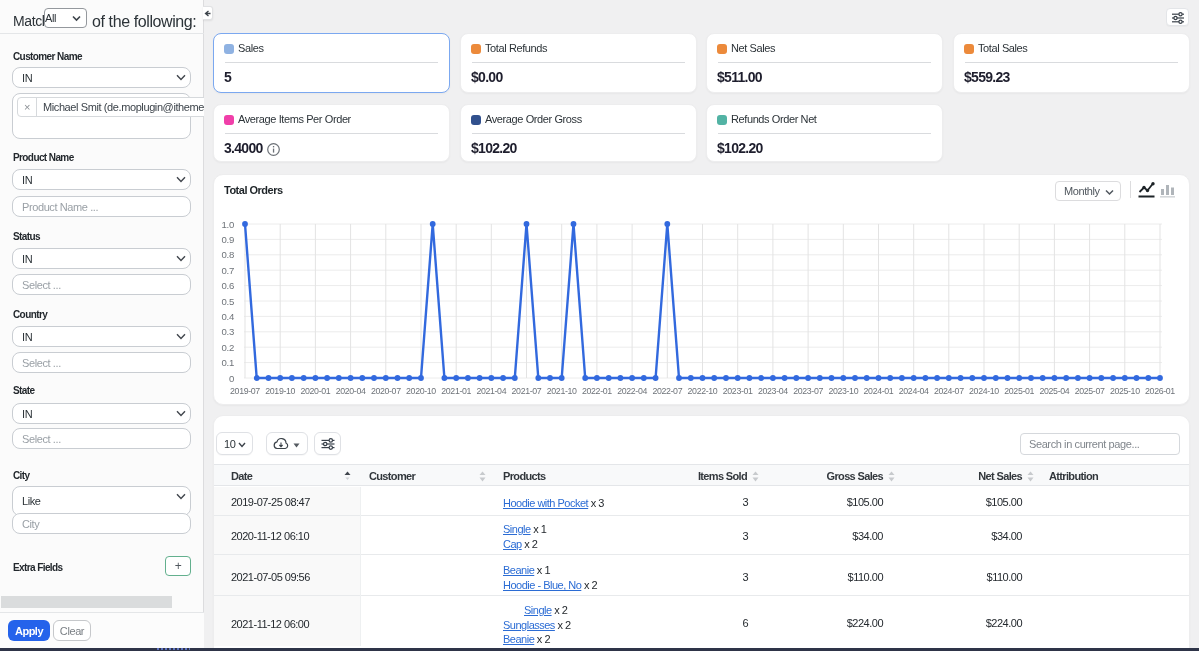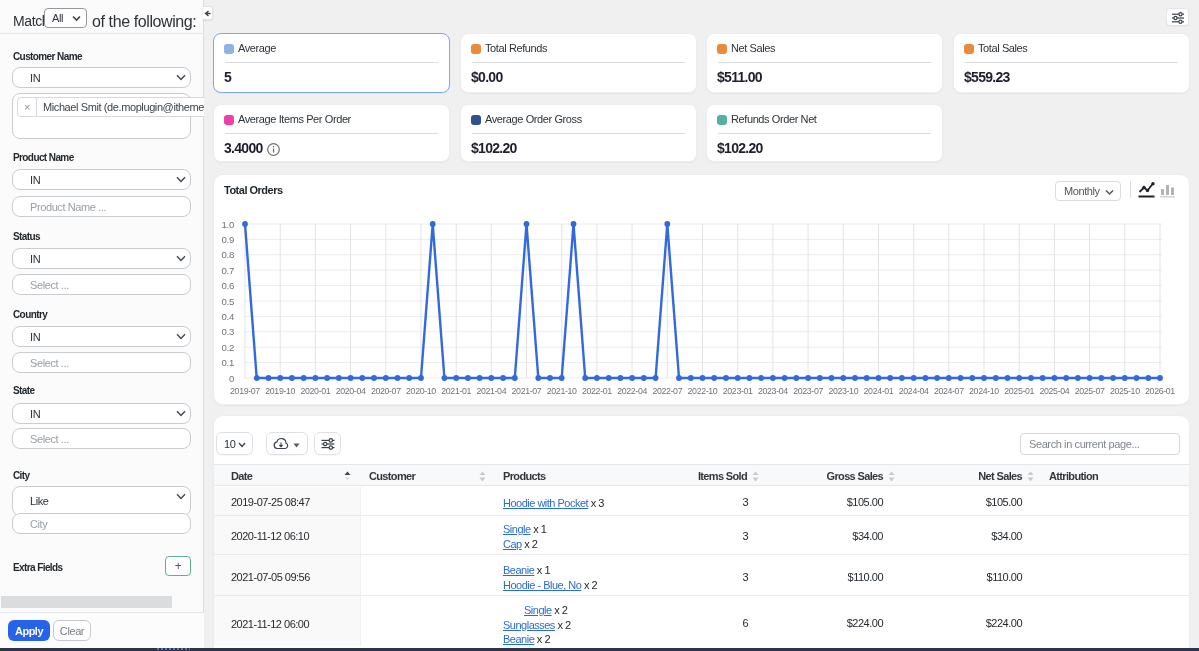--- a/index.html
+++ b/index.html
@@ -7,33 +7,33 @@
  font-size:11px;letter-spacing:-0.4px}
 .abs{position:absolute}
 .card{position:absolute;background:#fff;border-radius:8px;border:1px solid #ededee;
  box-shadow:0 1px 2px rgba(0,0,0,.04)}
 .ctitle{position:absolute;left:24px;font-size:11px;letter-spacing:-0.4px;color:#2c3338;white-space:nowrap}
 .cicon{position:absolute;left:10px;width:10px;height:10px;border-radius:3px}
 .cdiv{position:absolute;left:11px;right:11px;height:1px;background:#d9dbde}
 .cval{position:absolute;left:10px;font-size:14px;letter-spacing:-0.7px;font-weight:bold;color:#1e1e2d;white-space:nowrap}
 .lbl{position:absolute;font-size:10px;letter-spacing:-0.6px;font-weight:bold;color:#23282d;white-space:nowrap}
 .inp{position:absolute;left:12px;width:179px;background:#fff;border:1px solid #c9cdd2;
- border-radius:8px;font-size:11px;color:#2c3338;display:flex;align-items:center;padding:0 17px}
+ border-radius:8px;font-size:11px;color:#2c3338;display:flex;align-items:center;padding:0 9px}
 .ph{color:#9aa0a6}
 a.pl{color:#2b6cd4;text-decoration:underline}
 .num{position:absolute;font-size:11px;letter-spacing:-0.5px;color:#24292e;white-space:nowrap}
 .hdr{position:absolute;font-size:11px;letter-spacing:-0.65px;font-weight:bold;color:#32373c;white-space:nowrap}
 .btn{position:absolute;background:#fff;border:1px solid #e3e5e8;border-radius:6px;
  box-shadow:0 1px 1px rgba(0,0,0,.03)}
 </style></head><body>
 
 <div class="abs" style="left:0;top:0;width:204px;height:651px;background:#fbfbfb;border-right:1px solid #dcdcde"></div>
 <div class="abs" style="left:0;top:33px;width:204px;height:1px;background:#e4e6e8"></div>
 <div class="abs" style="left:13px;top:13px;font-size:14px;color:#2c3338">Match</div>
-<div class="abs" style="left:44px;top:8px;width:43px;height:20px;background:#fff;border:1px solid #94989d;border-radius:4px;font-size:11px;color:#2c3338;display:flex;align-items:center;padding-left:7px">All<svg style="position:absolute;right:5px;top:6px" width="9" height="7" viewBox="0 0 9 7">
+<div class="abs" style="left:44px;top:8px;width:43px;height:20px;background:#fff;border:1px solid #94989d;border-radius:4px;font-size:11px;color:#2c3338;display:flex;align-items:center;">All<svg style="position:absolute;right:5px;top:6px" width="9" height="7" viewBox="0 0 9 7">
       <path d="M1 1.5 L4.5 5 L8 1.5" fill="none" stroke="#3c434a" stroke-width="1.6"></path>
     </svg></div>
 <div class="abs" style="left:92px;top:13px;font-size:16px;color:#2c3338">of the following:</div>
 <div class="lbl" style="left:13px;top:51px">Customer Name</div>
 <div class="inp" style="top:67px;height:21px">IN</div>
 <svg class="abs" style="left:176px;top:74px" width="10" height="7" viewBox="0 0 10 7">
     <path d="M1 1.2 L5 5.4 L9 1.2" fill="none" stroke="#41464d" stroke-width="1.4"></path>
   </svg>
 <div class="abs" style="left:12px;top:93px;width:179px;height:46px;background:#fff;border:1px solid #c9cdd2;border-radius:8px"></div>
 <div class="abs" style="left:12px;top:93px;width:192px;height:46px;overflow:hidden">
@@ -79,21 +79,21 @@
 <div class="abs" style="left:0;top:613px;width:204px;height:38px;background:#fcfcfc"></div>
 <div class="abs" style="left:8px;top:620px;width:42px;height:21px;background:#2563eb;border-radius:6px;color:#fff;font-size:11px;letter-spacing:-0.5px;font-weight:bold;display:flex;align-items:center;justify-content:center">Apply</div>
 <div class="abs" style="left:53px;top:620px;width:38px;height:21px;background:#fff;border:1px solid #c6c8cb;border-radius:6px;color:#7a7f84;font-size:11px;display:flex;align-items:center;justify-content:center">Clear</div>
 <div class="abs" style="left:203px;top:6px;width:10px;height:14px;background:#fff;border:1px solid #e0e1e3;border-left:none;border-radius:0 3px 3px 0;box-shadow:0 1px 2px rgba(0,0,0,.08)">
     <svg style="position:absolute;left:1px;top:3px" width="7" height="7" viewBox="0 0 7 7">
       <path d="M6.5 3.5 H2.5 M4.5 1 L1.5 3.5 L4.5 6" fill="none" stroke="#3c434a" stroke-width="1.3"></path>
     </svg>
   </div>
 <div class="card" style="left:213px;top:33px;width:237px;height:60px;border:1.5px solid #7ba8f0">
     <div class="cicon" style="top:10px;background:#8fb2e2"></div>
-    <div class="ctitle" style="top:8px">Average</div>
+    <div class="ctitle" style="top:8px">Sales</div>
     <div class="cdiv" style="top:28px"></div>
     <div class="cval" style="top:35px">5</div>
   </div>
 <div class="card" style="left:460px;top:33px;width:237px;height:60px;">
     <div class="cicon" style="top:10px;background:#ec8a3b"></div>
     <div class="ctitle" style="top:8px">Total Refunds</div>
     <div class="cdiv" style="top:28px"></div>
     <div class="cval" style="top:35px">$0.00</div>
   </div>
 <div class="card" style="left:706px;top:33px;width:237px;height:60px;">

